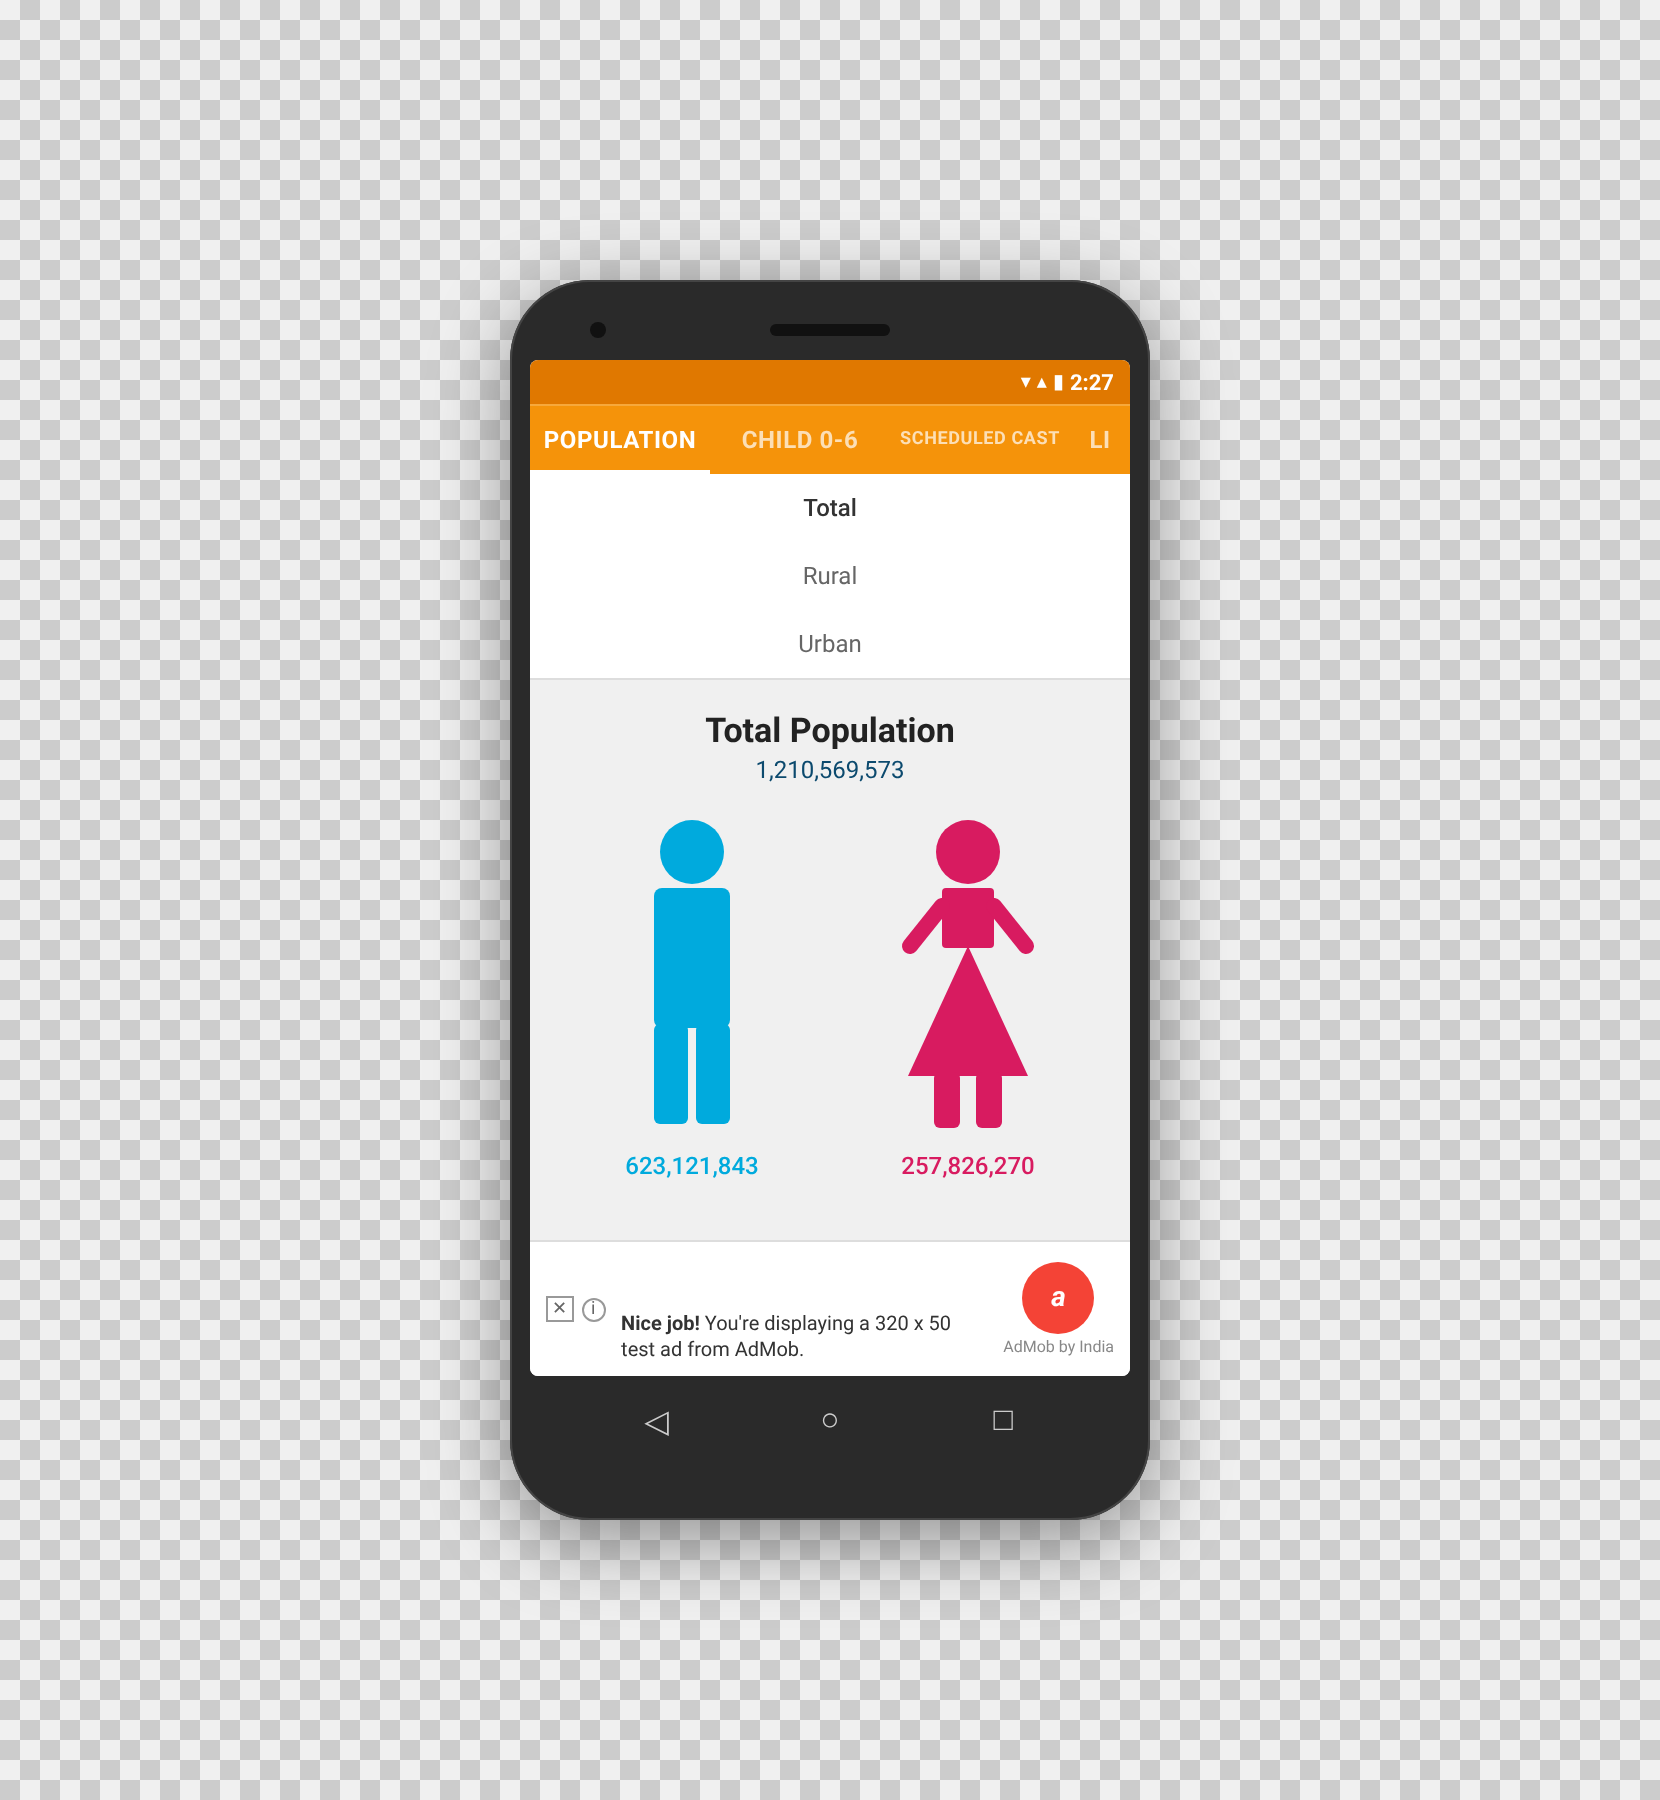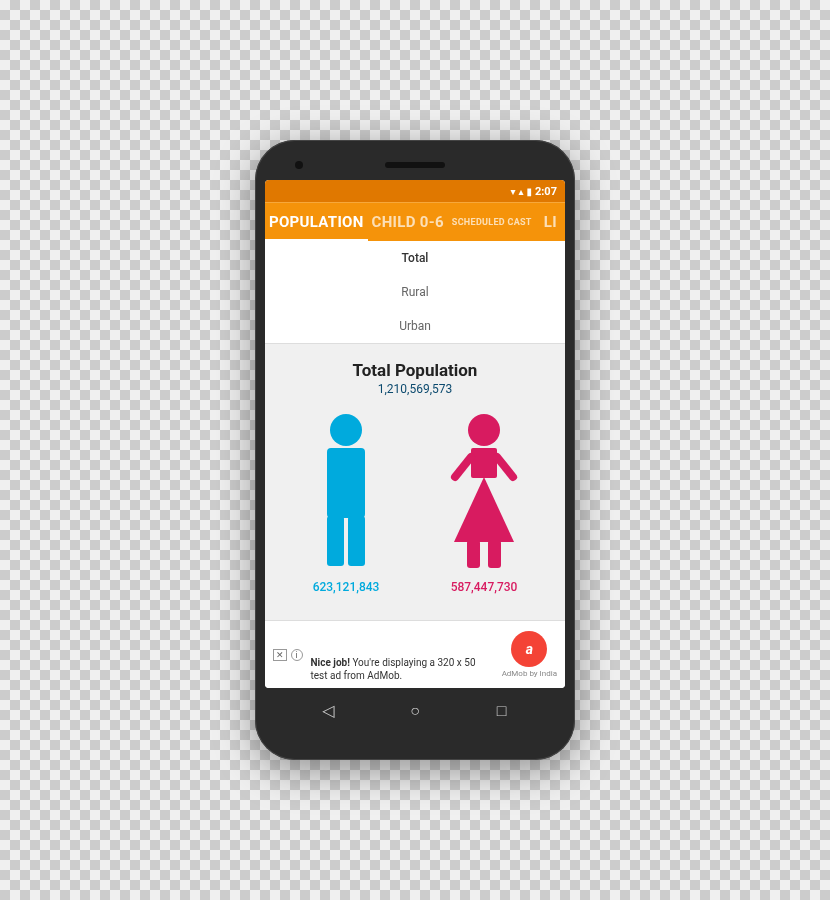--- a/index.html
+++ b/index.html
@@ -137,21 +137,21 @@
     }
 
     .tab-item {
       flex: 1;
       display: flex;
       align-items: center;
       justify-content: center;
       padding: 10px 4px;
       cursor: pointer;
       position: relative;
-      font-size: 15px;
+      font-size: 12px;
       font-weight: 700;
       color: rgba(255,255,255,0.7);
       letter-spacing: 0.3px;
       white-space: nowrap;
     }
 
     .tab-item.active {
       color: white;
     }
 
@@ -362,21 +362,21 @@
     <div class="phone-speaker"></div>
   </div>
 
   <div class="phone-screen">
 
     <div class="status-bar">
       <div class="status-icons">
         <span class="status-wifi">▾</span>
         <span class="status-signal">▴</span>
         <span class="status-battery">▮</span>
-        <span class="status-time">2:07</span>
+        <span class="status-time">2:27</span>
       </div>
     </div>
 
 
     <div class="tab-bar">
       <div class="tab-item active">POPULATION</div>
       <div class="tab-item">CHILD 0-6</div>
       <div class="tab-item" style="font-size:9px;">SCHEDULED CAST</div>
       <div class="tab-item truncated">LI</div>
     </div>
@@ -416,21 +416,21 @@
 
             <polygon points="35,65 5,130 65,130" fill="#d81b60"></polygon>
 
             <rect x="18" y="128" width="13" height="28" rx="3" fill="#d81b60"></rect>
 
             <rect x="39" y="128" width="13" height="28" rx="3" fill="#d81b60"></rect>
 
             <line x1="22" y1="45" x2="6" y2="65" stroke="#d81b60" stroke-width="8" stroke-linecap="round"></line>
             <line x1="48" y1="45" x2="64" y2="65" stroke="#d81b60" stroke-width="8" stroke-linecap="round"></line>
           </svg>
-          <span class="female-number">587,447,730</span>
+          <span class="female-number">257,826,270</span>
         </div>
       </div>
     </div>
 
     <div class="ad-banner">
       <div class="ad-icon-area">
         <span class="ad-x">✕</span>
         <span class="ad-info">i</span>
       </div>
       <div class="ad-text">

